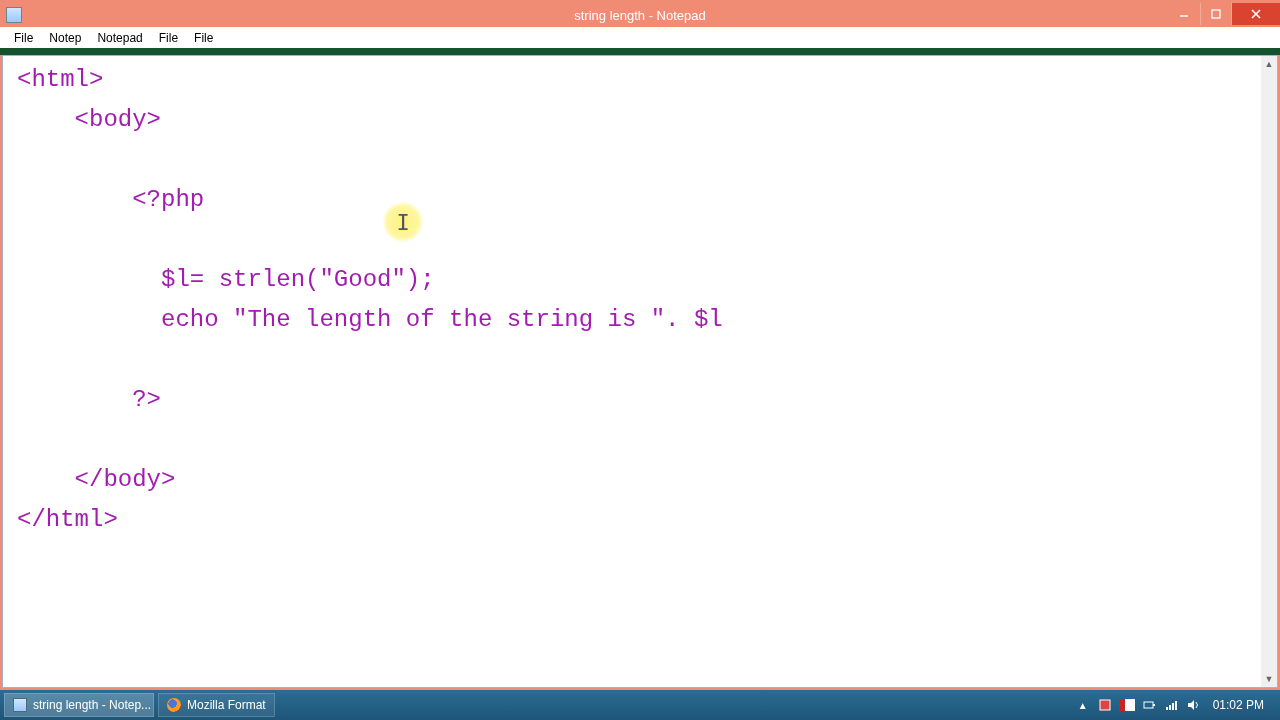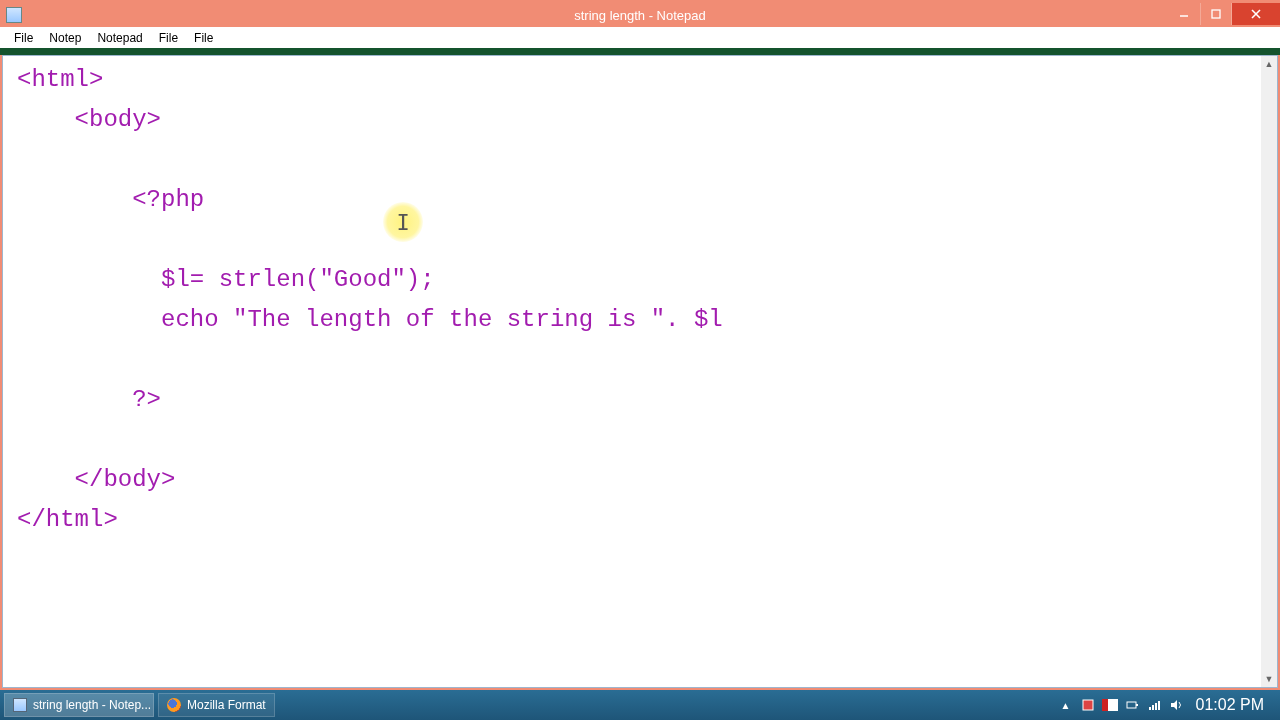--- a/index.html
+++ b/index.html
@@ -149,21 +149,21 @@
   }
   .tray-icon {
     width: 16px; height: 16px;
     display: flex; align-items: center; justify-content: center;
     font-size: 12px; color: #fff;
     cursor: default;
   }
   .tray-chevron { font-size: 10px; }
   .tray-flag { width:16px; height:12px; background:#fff; position:relative; }
   .tray-flag::before { content:""; position:absolute; left:0; top:0; width:6px; height:12px; background:#c22; }
-  .tray-time { font-size: 16px; padding: 0 6px; text-align: right; line-height: 12px; }
+  .tray-time { font-size: 12px; padding: 0 6px; text-align: right; line-height: 12px; }
 </style>
 </head>
 <body>
 
 <div class="top-line"></div>
 
 <div class="title-bar">
   <div class="app-icon"></div>
   <div class="title-text">string length - Notepad</div>
   <div class="win-controls">

